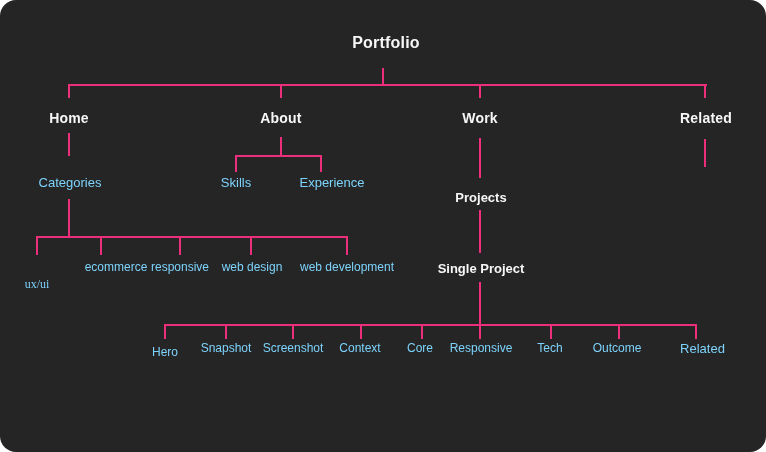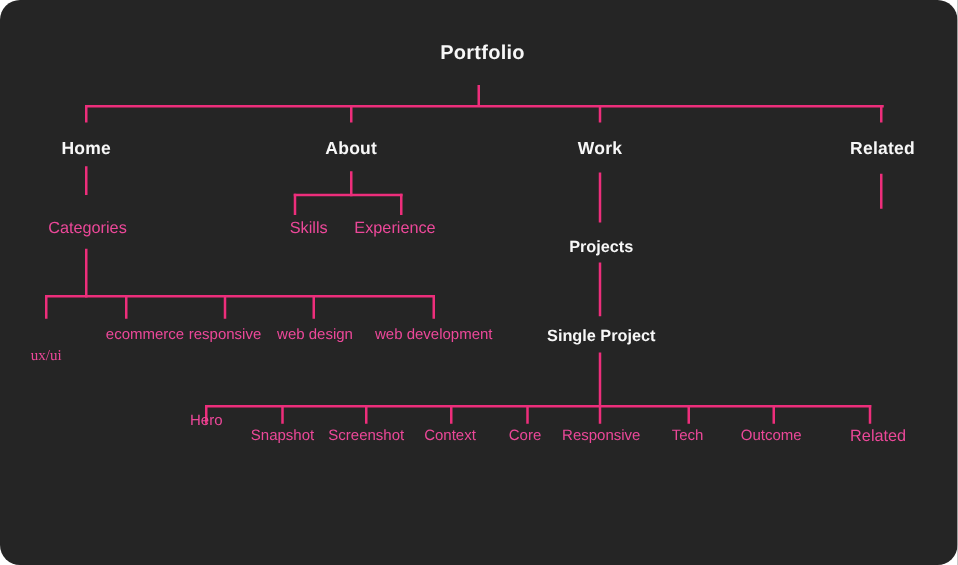--- a/index.html
+++ b/index.html
@@ -12,21 +12,21 @@
     overflow: hidden;
     font-family: "Liberation Sans", sans-serif;
   }
   .lbl {
     position: absolute;
     transform: translate(-50%, -50%);
     white-space: nowrap;
     line-height: 1;
   }
   .b  { font-weight: bold; color: #f7f7f7; }
-  .g  { color: #ec4899; }
+  .g  { color: #7dd3fc; }
   .s16 { font-size: 16px; letter-spacing: 0.2px; }
   .s14 { font-size: 14px; letter-spacing: 0.2px; }
   .s13 { font-size: 13px; }
   .s12 { font-size: 12px; }
   .ln { position: absolute; background: #ED2E7B; }
 </style>
 </head>
 <body>
 
 <div class="page">
@@ -57,38 +57,38 @@
   <div class="lbl g s12" style="left:37px;  top:284px;font-family:Liberation Serif, serif;">ux/ui</div>
   <div class="lbl g s12" style="left:116px; top:267px;">ecommerce</div>
   <div class="lbl g s12" style="left:180px; top:267px;">responsive</div>
   <div class="lbl g s12" style="left:252px; top:267px;">web design</div>
   <div class="lbl g s12" style="left:347px; top:267px;">web development</div>
 
   <div class="ln" style="left:280px; top:137px; width:2px; height:20px;"></div>
   <div class="ln" style="left:235px; top:155px; width:87px; height:2px;"></div>
   <div class="ln" style="left:235px; top:155px; width:2px; height:17px;"></div>
   <div class="ln" style="left:320px; top:155px; width:2px; height:17px;"></div>
-  <div class="lbl g s13" style="left:236px; top:182px;margin-left:11px;">Skills</div>
-  <div class="lbl g s13" style="left:316px; top:182px;">Experience</div>
+  <div class="lbl g s13" style="left:236px; top:182px;">Skills</div>
+  <div class="lbl g s13" style="left:332px; top:182px;">Experience</div>
 
   <div class="ln" style="left:479px; top:138px; width:2px; height:40px;"></div>
   <div class="lbl b s13" style="left:481px; top:197px;">Projects</div>
   <div class="ln" style="left:479px; top:210px; width:2px; height:43px;"></div>
   <div class="lbl b s13" style="left:481px; top:268px;">Single Project</div>
   <div class="ln" style="left:479px; top:282px; width:2px; height:57px;"></div>
   <div class="ln" style="left:164px; top:324px; width:533px; height:2px;"></div>
   <div class="ln" style="left:164px; top:324px; width:2px; height:15px;"></div>
   <div class="ln" style="left:225px; top:324px; width:2px; height:15px;"></div>
   <div class="ln" style="left:292px; top:324px; width:2px; height:15px;"></div>
   <div class="ln" style="left:360px; top:324px; width:2px; height:15px;"></div>
   <div class="ln" style="left:421px; top:324px; width:2px; height:15px;"></div>
   <div class="ln" style="left:550px; top:324px; width:2px; height:15px;"></div>
   <div class="ln" style="left:618px; top:324px; width:2px; height:15px;"></div>
   <div class="ln" style="left:695px; top:324px; width:2px; height:15px;"></div>
-  <div class="lbl g s12" style="left:165px; top:336px;">Hero</div>
+  <div class="lbl g s12" style="left:165px; top:352px;">Hero</div>
   <div class="lbl g s12" style="left:226px; top:348px;">Snapshot</div>
   <div class="lbl g s12" style="left:293px; top:348px;">Screenshot</div>
   <div class="lbl g s12" style="left:360px; top:348px;">Context</div>
   <div class="lbl g s12" style="left:420px; top:348px;">Core</div>
   <div class="lbl g s12" style="left:481px; top:348px;">Responsive</div>
   <div class="lbl g s12" style="left:550px; top:348px;">Tech</div>
   <div class="lbl g s12" style="left:617px; top:348px;">Outcome</div>
   <div class="lbl g s13" style="left:694px; top:348px;padding-left:17px;">Related</div>
 
   <div class="ln" style="left:704px; top:139px; width:2px; height:28px;"></div>

